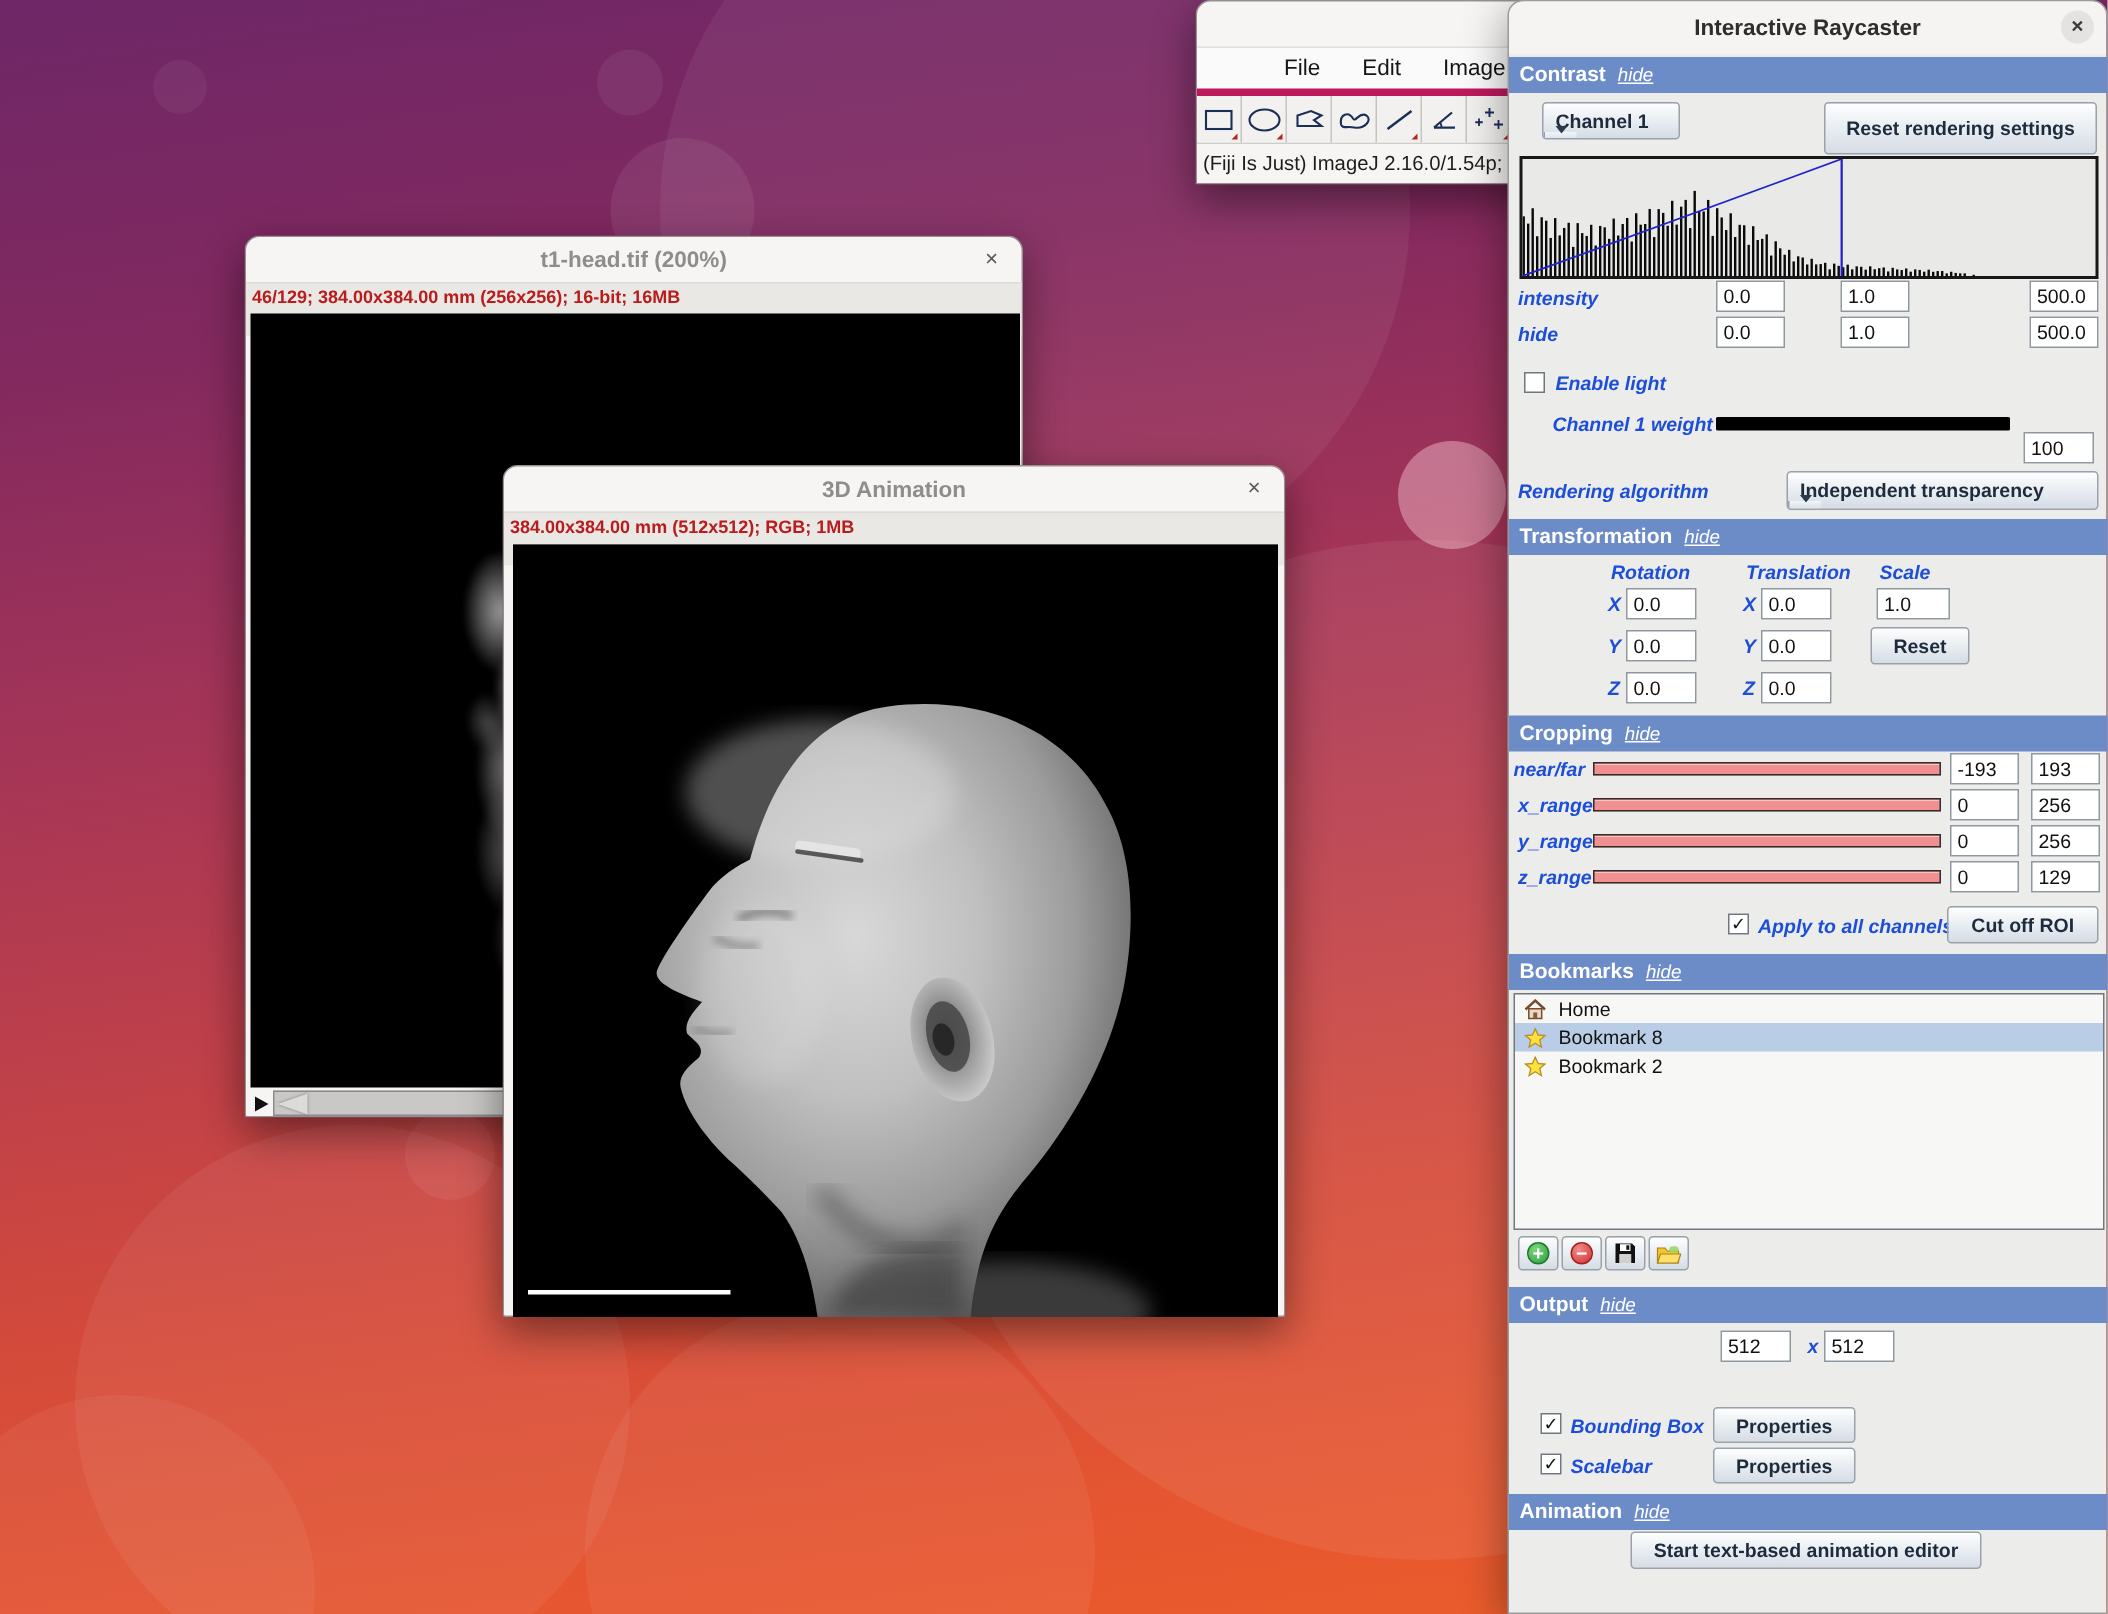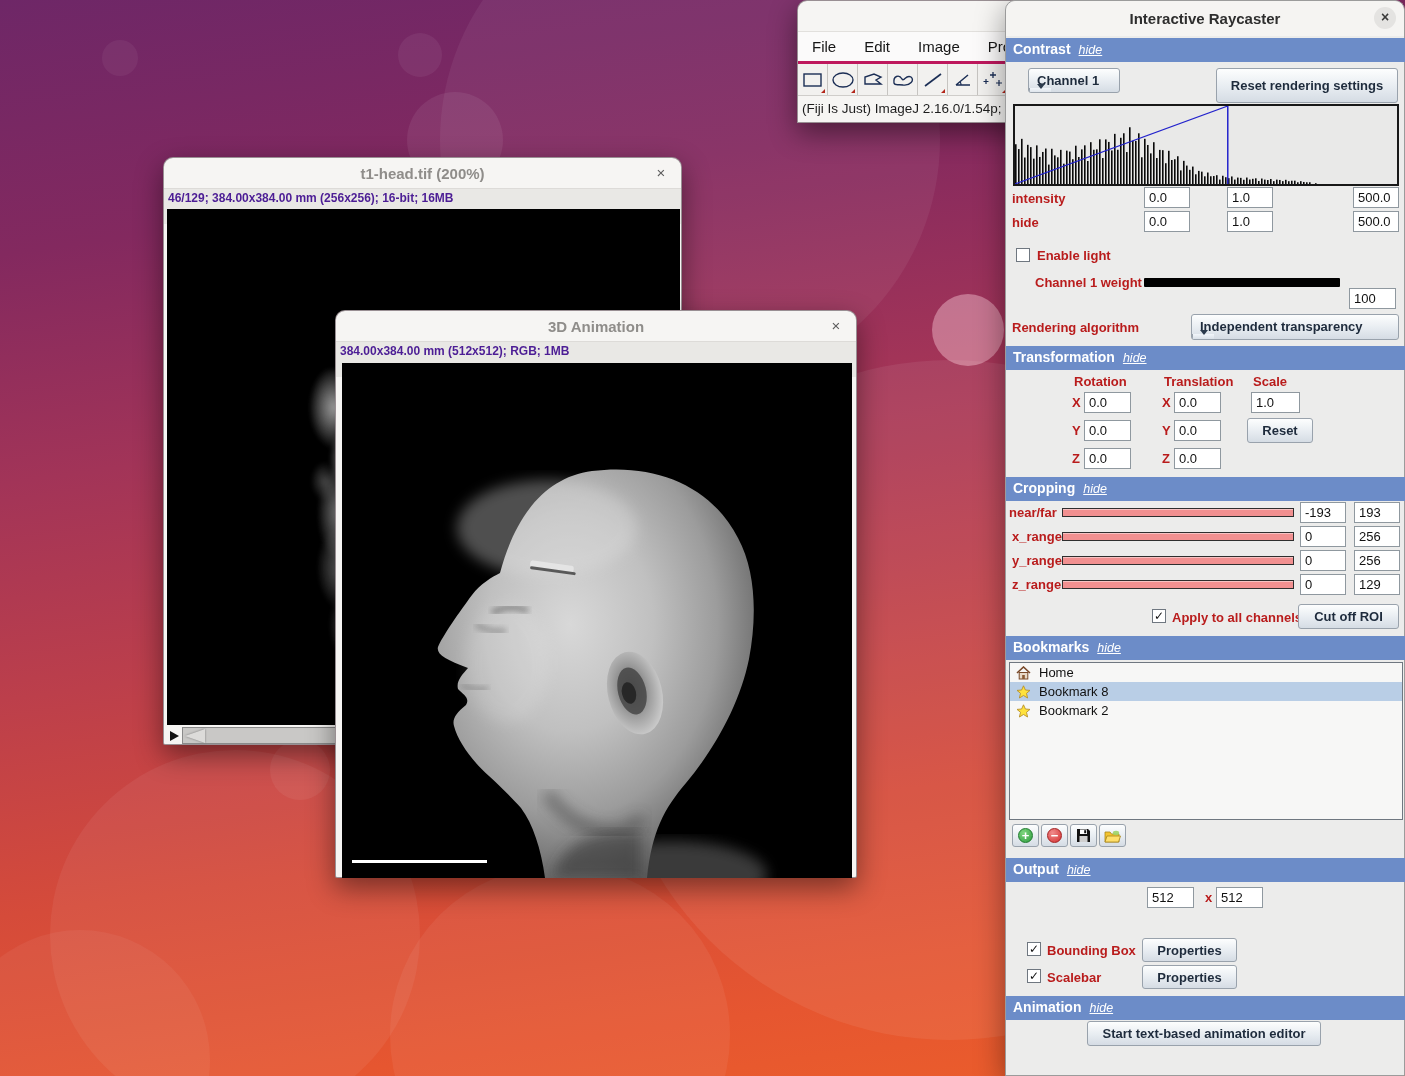--- a/index.html
+++ b/index.html
@@ -10,27 +10,27 @@
   .circ { position:absolute; border-radius:50%; }
 
   
   .window { position:absolute; background:#f6f5f3; border:1px solid rgba(40,20,30,.45);
             border-radius:10px 10px 2px 2px; box-shadow:0 10px 28px rgba(0,0,0,.45); }
   .titlebar { position:relative; height:30px; display:flex; align-items:center; justify-content:center;
               font-weight:bold; font-size:15px; color:#8f8d8a; }
   .titlebar .wclose { position:absolute; right:12px; top:7px; width:16px; height:16px; line-height:15px;
               text-align:center; color:#5c5c5c; font-size:15px; font-weight:normal; cursor:default; }
   .infobar { height:36px; background:#e9e8e5; border-top:1px solid #dddbd8; font-weight:bold;
-             font-size:12px; color:#4c1d95; padding:2px 3px 0 4px; white-space:nowrap; overflow:hidden; }
+             font-size:12px; color:#b91c1c; padding:2px 3px 0 4px; white-space:nowrap; overflow:hidden; }
   .canvas { position:absolute; background:#000; }
 
   
   #fiji { left:797px; top:0; width:240px; height:123px; border-radius:10px 10px 0 0; overflow:hidden; }
-  #fiji .menubar { height:33px; background:#fbfafa; border-top:1px solid #e2e0dd; border-bottom:3px solid #be185d;
-                   display:flex; align-items:center; gap:0; font-size:15px; color:#161616; }
+  #fiji .menubar { height:33px; background:#fbfafa; border-top:1px solid #e2e0dd; border-bottom:5px solid #be185d;
+                   display:flex; align-items:center; gap:0; font-size:15px; color:#161616;padding-left:44px; }
   #fiji .menubar span { padding:0 14px; }
   #fiji .toolbar { height:32px; background:#efeeec; border-bottom:1px solid #cfcdca; display:flex; }
   .tbtn { position:relative; width:30px; height:31px; border-right:1px solid #c6c4c1; display:flex;
           align-items:center; justify-content:center; background:#f2f1ef; }
   .tbtn svg { display:block; }
   .tbtn .flyout { position:absolute; right:2px; bottom:2px; width:0; height:0;
           border-left:4px solid transparent; border-top:4px solid transparent; border-bottom:4px solid #b3261b; }
   #fiji .statusbar { height:26px; background:#f6f5f3; font-size:13.5px; color:#1d1d1d;
           padding:5px 0 0 4px; white-space:nowrap; overflow:hidden; }
 
@@ -59,21 +59,21 @@
 
   
   #panel { position:absolute; left:1005px; top:0; width:400px; height:1076px; background:#ececeb;
            border:1px solid #9b9b9b; border-radius:10px 10px 0 0; box-shadow:0 8px 30px rgba(0,0,0,.4); z-index:9; }
   #panel .titlebar { height:35px; border-radius:10px 10px 0 0; background:#f5f4f2; color:#2e2e2e; }
   #panel .titlebar .pclose { position:absolute; right:8px; top:6px; width:22px; height:22px; border-radius:50%;
            background:#e4e3e1; color:#3a3a3a; text-align:center; line-height:21px; font-size:14px; }
   .sechdr { position:absolute; left:0; width:400px; height:24px; background:#6c8cc8; color:#fff;
             font-weight:bold; font-size:14px; padding:3px 0 0 7px; }
   .sechdr .hide { font-weight:normal; font-style:italic; text-decoration:underline; font-size:12.5px; margin-left:8px; }
-  .plabel { position:absolute; font-weight:bold; font-size:13px; color:#b91c1c; white-space:nowrap; }
+  .plabel { position:absolute; font-weight:bold; font-size:13px; color:#1d4ed8; white-space:nowrap;font-style:italic; }
   .pfield { position:absolute; height:21px; background:#fff; border:1px solid #8f989f; font-size:13px;
             color:#111; padding:2px 0 0 4px; white-space:nowrap; overflow:hidden; }
   .pbtn { position:absolute; background:linear-gradient(#fdfefe,#e7ecf1 55%,#d5dce4);
           border:1px solid #99a2ac; border-radius:3px; font-weight:bold; font-size:13px; color:#1e2b3c;
           display:flex; align-items:center; justify-content:center; text-align:center; }
   .combo { position:absolute; display:flex; border:1px solid #99a2ac; border-radius:3px; overflow:hidden;
            background:linear-gradient(#fdfefe,#e7ecf1 55%,#d5dce4);flex-direction:column; }
   .combo .ctext { font-weight:bold; font-size:13px; color:#1e2b3c; padding:4px 8px 0 8px; flex:1; white-space:nowrap; }
   .combo .carrow { width:22px; border-left:1px solid #99a2ac; display:flex; align-items:center; justify-content:center;
            background:linear-gradient(#f2f6fa,#d9e0e8); }

